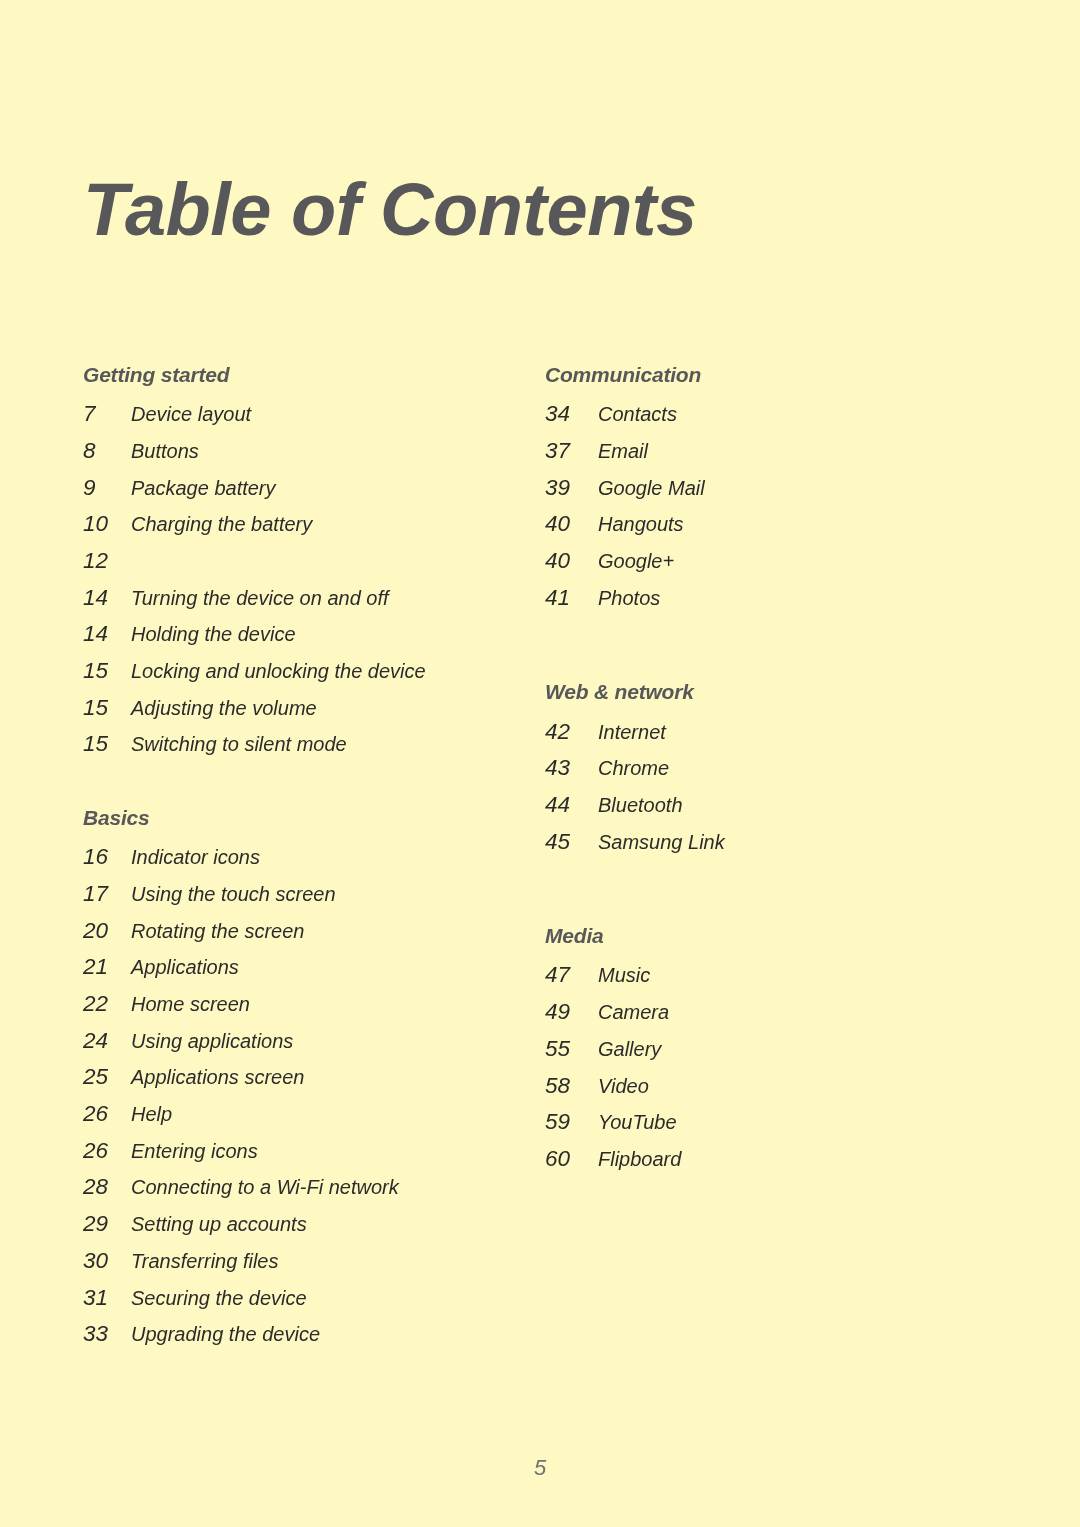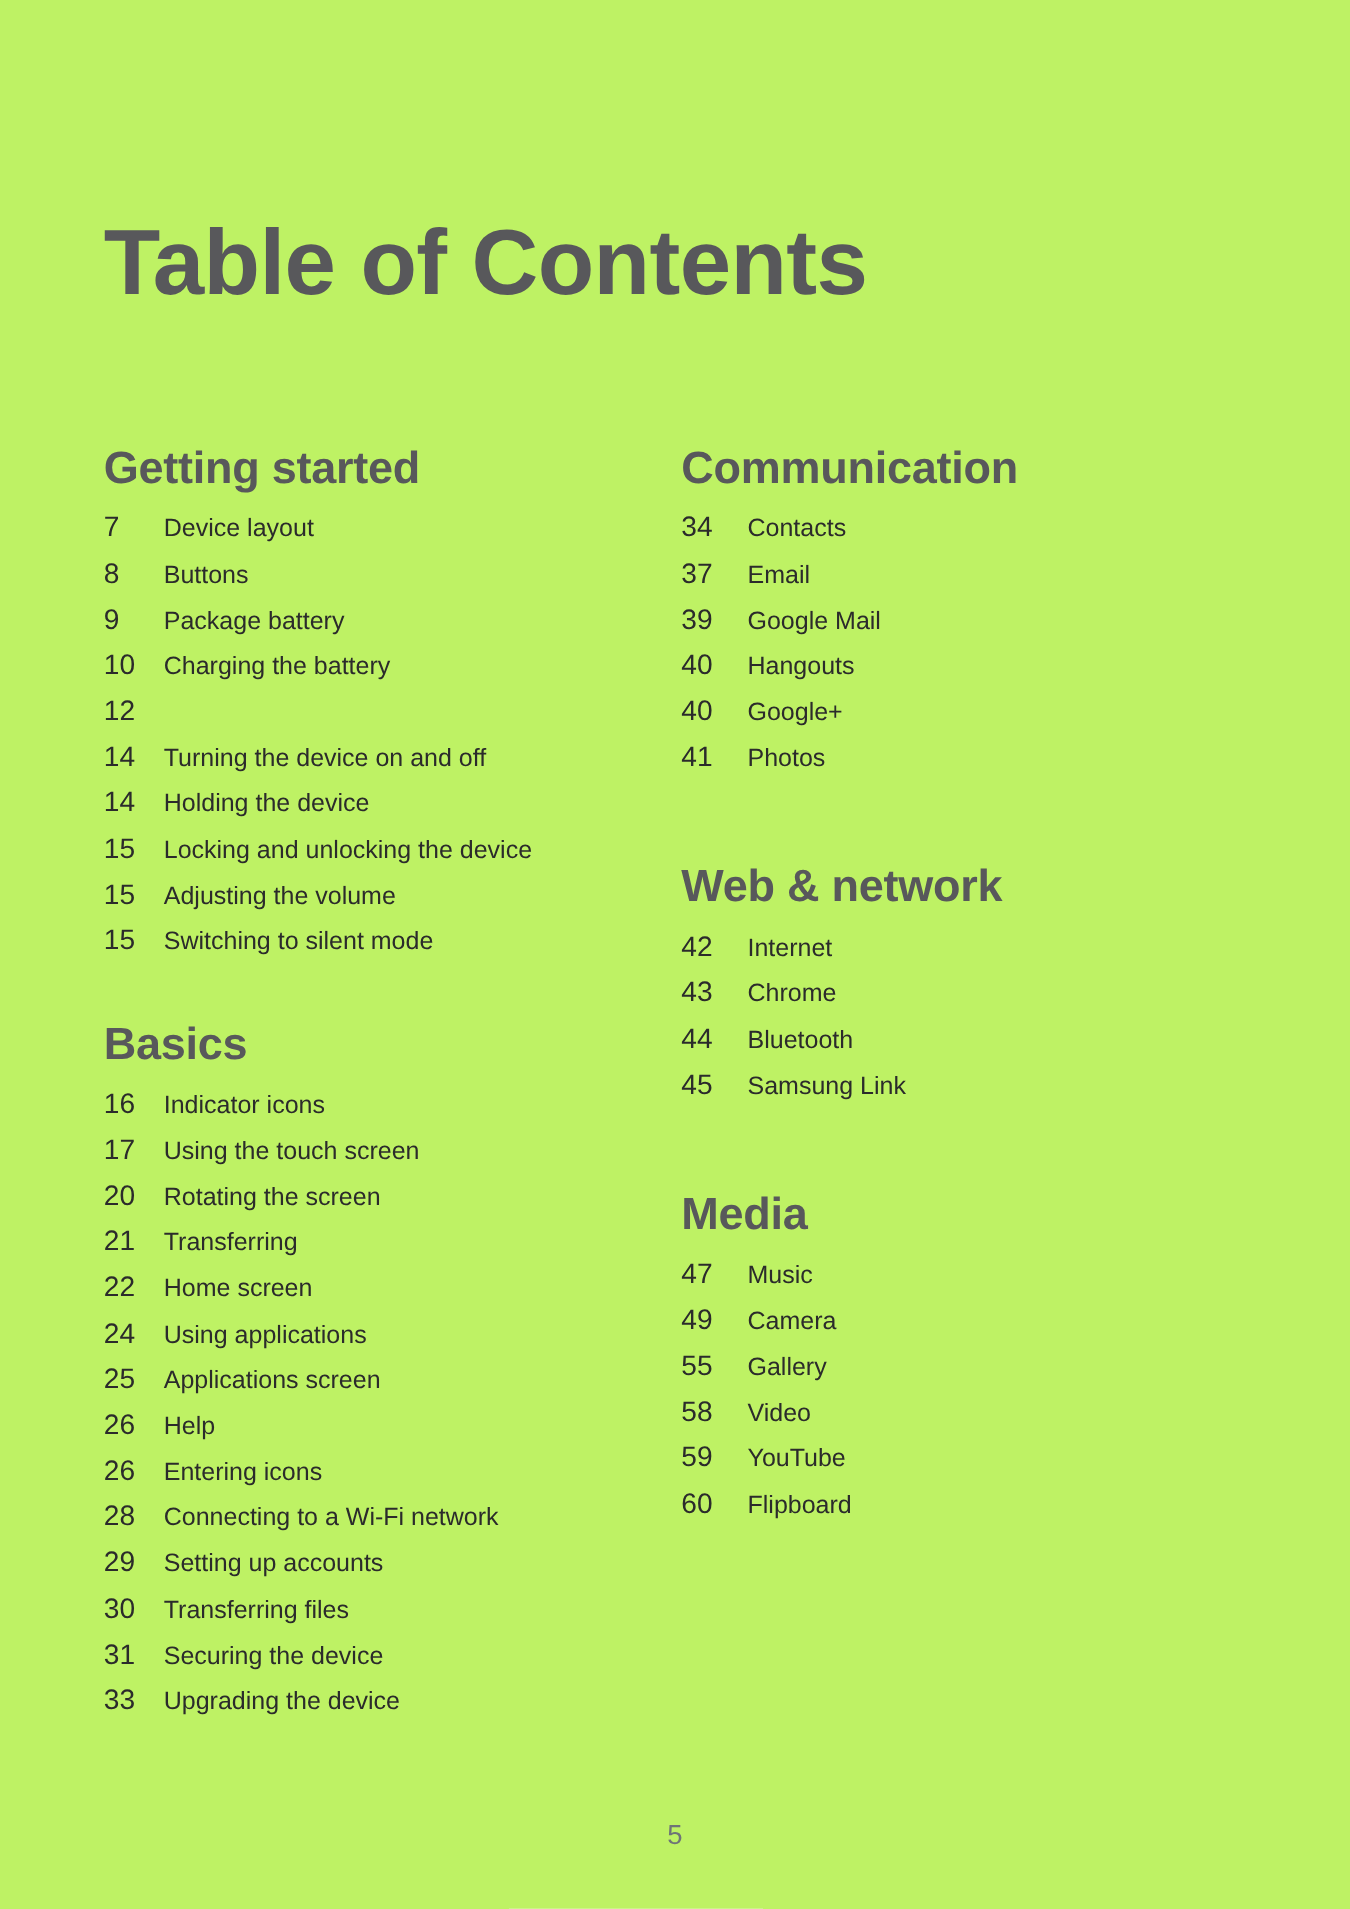--- a/index.html
+++ b/index.html
@@ -12,21 +12,22 @@
     height: 1527px;
     position: relative;
     font-family: "Liberation Sans", sans-serif;
     -webkit-font-smoothing: antialiased;
     overflow: hidden;
   }
 
   .page {
     position: absolute;
     inset: 0;
-    background: #bef264;
+    background: #fef9c3;
+    font-style: italic;
   }
 
   
   .doc-title {
     position: absolute;
     left: 83px;
     top: 121px;
     font-size: 74px;
     font-weight: bold;
     color: #58585b;
@@ -46,25 +47,25 @@
     position: absolute;
     top: 0;
   }
   .col-left  { left: 83px;  width: 440px; }
   .col-right { left: 545px; width: 440px; }
 
   .section { margin-bottom: 0; }
   .section + .section { margin-top: 42px; }
 
   .section-heading {
-    font-size: 36px;
+    font-size: 21px;
     font-weight: bold;
     color: #58585b;
     letter-spacing: -0.2px;
-    margin: 0 0 9px 0;
+    margin: 10px 0 9px 0;
     line-height: 1.2;
     white-space: nowrap;
   }
 
   .toc-list {
     list-style: none;
     margin: 0;
     padding: 0;
   }
   .toc-item {
@@ -174,21 +175,21 @@
           <li class="toc-item">
             <span class="toc-page">17</span>
             <span class="toc-label">Using the touch screen</span>
           </li>
           <li class="toc-item">
             <span class="toc-page">20</span>
             <span class="toc-label">Rotating the screen</span>
           </li>
           <li class="toc-item">
             <span class="toc-page">21</span>
-            <span class="toc-label">Transferring</span>
+            <span class="toc-label">Applications</span>
           </li>
           <li class="toc-item">
             <span class="toc-page">22</span>
             <span class="toc-label">Home screen</span>
           </li>
           <li class="toc-item">
             <span class="toc-page">24</span>
             <span class="toc-label">Using applications</span>
           </li>
           <li class="toc-item">

